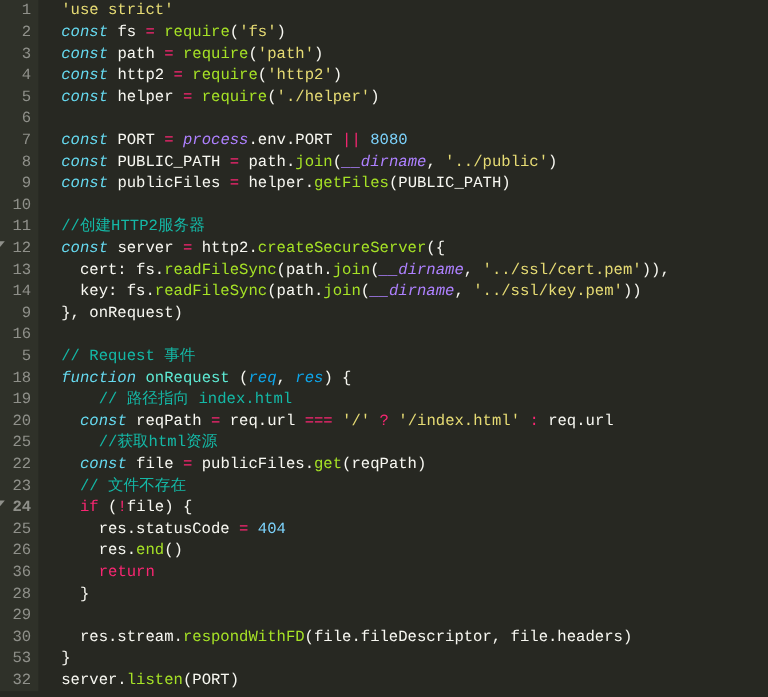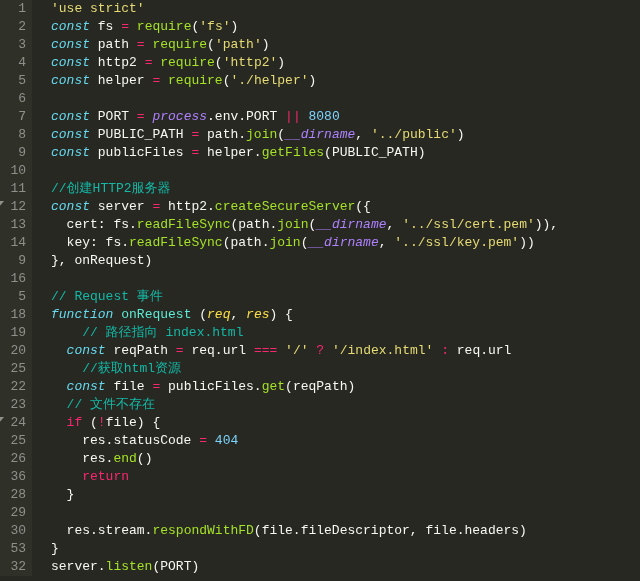--- a/index.html
+++ b/index.html
@@ -37,21 +37,21 @@
   .code { padding-left: 4px; white-space: pre; }
   .code div { height: 18px; margin-left: 15px; }
   .kw { color: #66d9ef; font-style: italic; }
   .kw2 { color: #f92672; }
   .fn { color: #a6e226; }
   .fnd { color: #5eead4; }
   .str { color: #e6db74; }
   .num { color: #7dd3fc; }
   .con { color: #ae81ff; font-style: italic; }
   .op { color: #f92672; }
-  .arg { color: #fde047; font-style: italic; }
+  .arg { color: #0ea5e9; font-style: italic; }
   .cm { color: #14b8a6; }
   .pl { color: #f8f8f2; }
 </style>
 </head>
 <body>
 
 <div class="editor">
   <div class="gutter" id="gutter">
       <div>1</div>
       <div>2</div>
@@ -69,21 +69,21 @@
       <div>14</div>
       <div>9</div>
       <div>16</div>
       <div>5</div>
       <div>18</div>
       <div>19</div>
       <div>20</div>
       <div>25</div>
       <div>22</div>
       <div>23</div>
-      <div style="position: relative;">24<span class="fold"></span></div>
+      <div style="position: relative; font-weight: bold;">24<span class="fold"></span></div>
       <div>25</div>
       <div>26</div>
       <div>36</div>
       <div>28</div>
       <div>29</div>
       <div>30</div>
       <div>53</div>
       <div>32</div>
     </div>
   <div class="code" id="code"><div><span class="str">'use strict'</span></div><div><span class="kw">const</span><span class="pl"> fs </span><span class="op">=</span><span class="pl"> </span><span class="fn">require</span><span class="pl">(</span><span class="str">'fs'</span><span class="pl">)</span></div><div><span class="kw">const</span><span class="pl"> path </span><span class="op">=</span><span class="pl"> </span><span class="fn">require</span><span class="pl">(</span><span class="str">'path'</span><span class="pl">)</span></div><div><span class="kw">const</span><span class="pl"> http2 </span><span class="op">=</span><span class="pl"> </span><span class="fn">require</span><span class="pl">(</span><span class="str">'http2'</span><span class="pl">)</span></div><div><span class="kw">const</span><span class="pl"> helper </span><span class="op">=</span><span class="pl"> </span><span class="fn">require</span><span class="pl">(</span><span class="str">'./helper'</span><span class="pl">)</span></div><div><span class="pl"></span></div><div><span class="kw">const</span><span class="pl"> PORT </span><span class="op">=</span><span class="pl"> </span><span class="con">process</span><span class="pl">.env.PORT </span><span class="op">||</span><span class="pl"> </span><span class="num">8080</span></div><div><span class="kw">const</span><span class="pl"> PUBLIC_PATH </span><span class="op">=</span><span class="pl"> path.</span><span class="fn">join</span><span class="pl">(</span><span class="con">__dirname</span><span class="pl">, </span><span class="str">'../public'</span><span class="pl">)</span></div><div><span class="kw">const</span><span class="pl"> publicFiles </span><span class="op">=</span><span class="pl"> helper.</span><span class="fn">getFiles</span><span class="pl">(PUBLIC_PATH)</span></div><div><span class="pl"></span></div><div><span class="cm">//创建HTTP2服务器</span></div><div><span class="kw">const</span><span class="pl"> server </span><span class="op">=</span><span class="pl"> http2.</span><span class="fn">createSecureServer</span><span class="pl">({</span></div><div><span class="pl">  cert: fs.</span><span class="fn">readFileSync</span><span class="pl">(path.</span><span class="fn">join</span><span class="pl">(</span><span class="con">__dirname</span><span class="pl">, </span><span class="str">'../ssl/cert.pem'</span><span class="pl">)),</span></div><div><span class="pl">  key: fs.</span><span class="fn">readFileSync</span><span class="pl">(path.</span><span class="fn">join</span><span class="pl">(</span><span class="con">__dirname</span><span class="pl">, </span><span class="str">'../ssl/key.pem'</span><span class="pl">))</span></div><div><span class="pl">}, onRequest)</span></div><div><span class="pl"></span></div><div><span class="cm">// Request 事件</span></div><div><span class="kw">function</span><span class="pl"> </span><span class="fnd">onRequest</span><span class="pl"> (</span><span class="arg">req</span><span class="pl">, </span><span class="arg">res</span><span class="pl">) {</span></div><div><span class="pl">    </span><span class="cm">// 路径指向 index.html</span></div><div><span class="pl">  </span><span class="kw">const</span><span class="pl"> reqPath </span><span class="op">=</span><span class="pl"> req.url </span><span class="op">===</span><span class="pl"> </span><span class="str">'/'</span><span class="pl"> </span><span class="op">?</span><span class="pl"> </span><span class="str">'/index.html'</span><span class="pl"> </span><span class="op">:</span><span class="pl"> req.url</span></div><div><span class="pl">    </span><span class="cm">//获取html资源</span></div><div><span class="pl">  </span><span class="kw">const</span><span class="pl"> file </span><span class="op">=</span><span class="pl"> publicFiles.</span><span class="fn">get</span><span class="pl">(reqPath)</span></div><div><span class="pl">  </span><span class="cm">// 文件不存在</span></div><div><span class="pl">  </span><span class="kw2">if</span><span class="pl"> (</span><span class="op">!</span><span class="pl">file) {</span></div><div><span class="pl">    res.statusCode </span><span class="op">=</span><span class="pl"> </span><span class="num">404</span></div><div><span class="pl">    res.</span><span class="fn">end</span><span class="pl">()</span></div><div><span class="pl">    </span><span class="kw2">return</span></div><div><span class="pl">  }</span></div><div><span class="pl"></span></div><div><span class="pl">  res.stream.</span><span class="fn">respondWithFD</span><span class="pl">(file.fileDescriptor, file.headers)</span></div><div><span class="pl">}</span></div><div><span class="pl">server.</span><span class="fn">listen</span><span class="pl">(PORT)</span></div></div>

